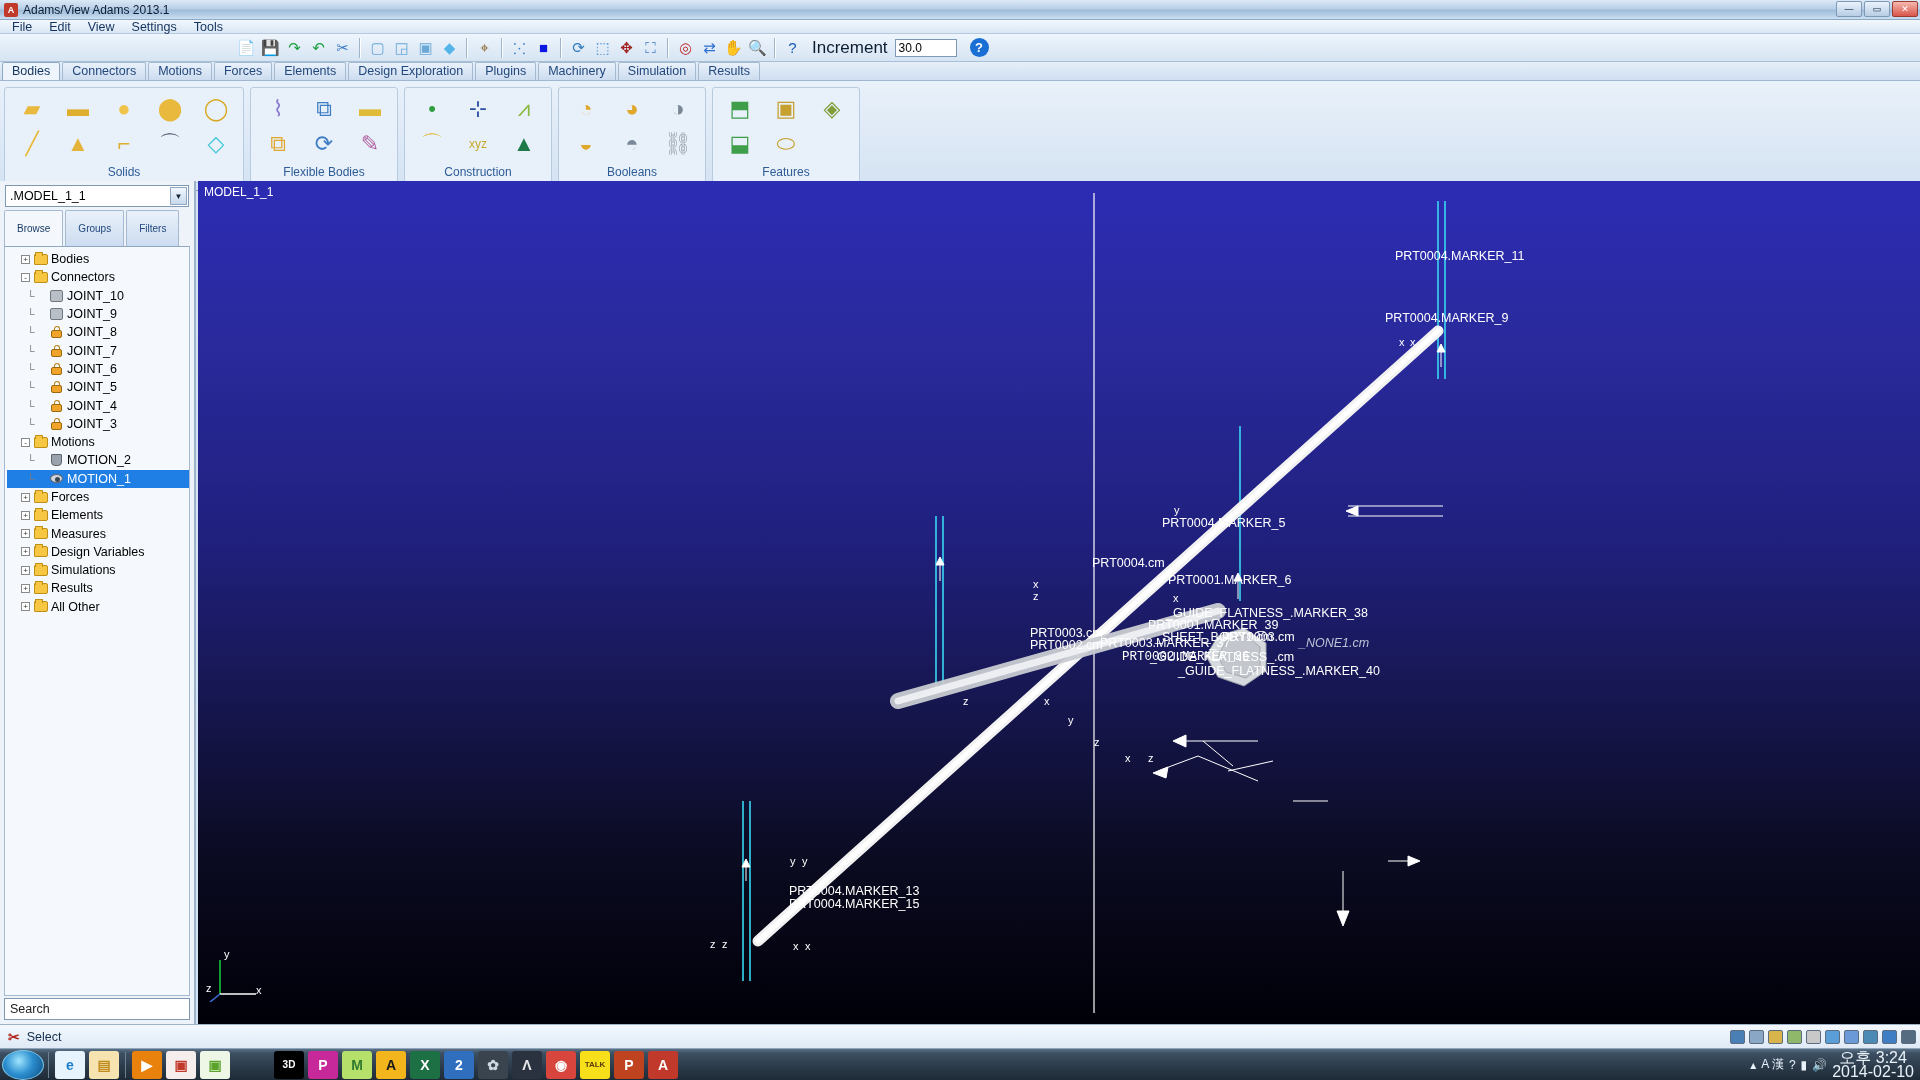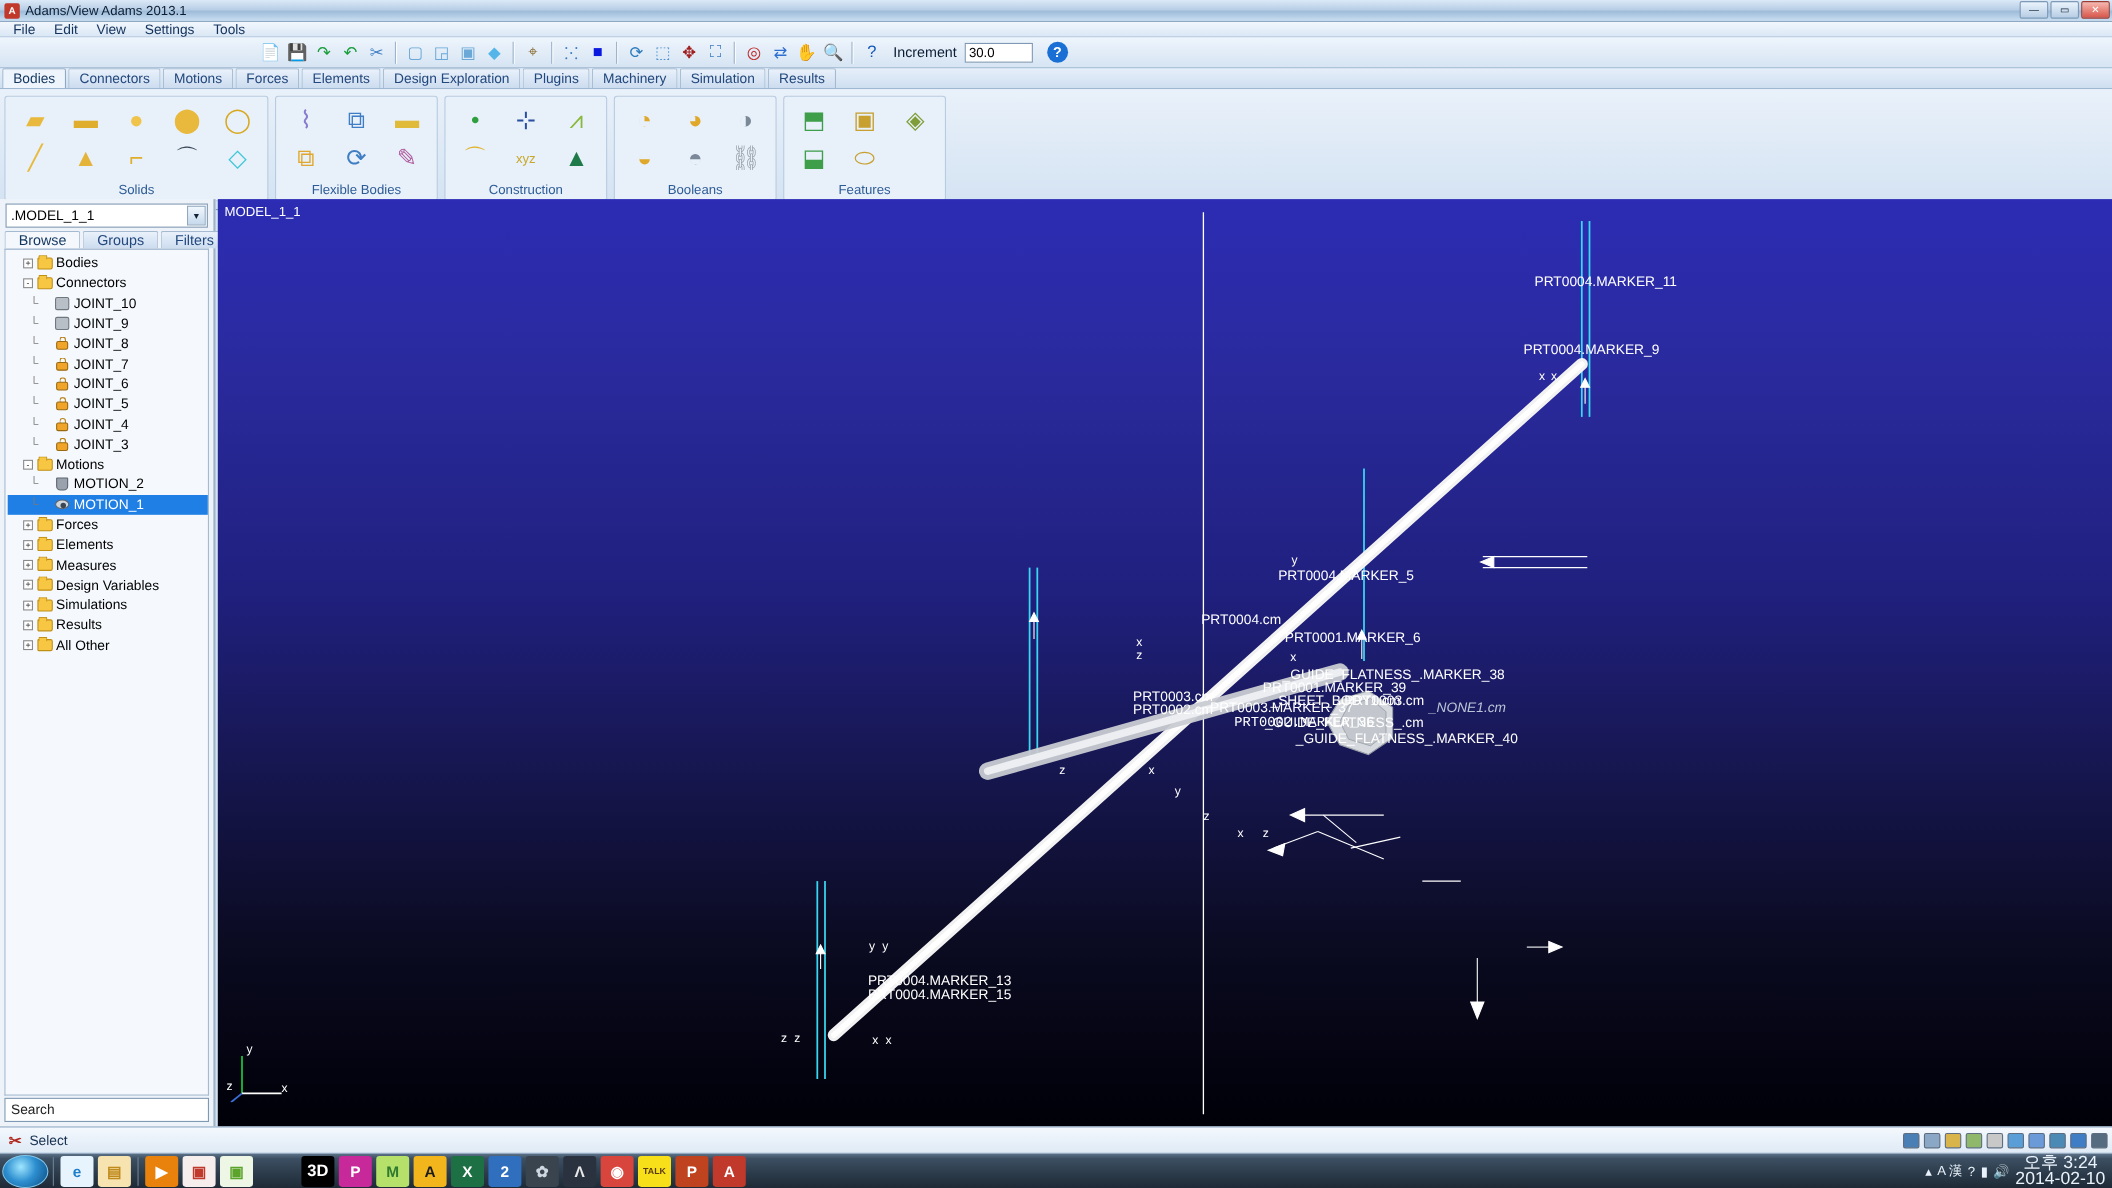--- a/index.html
+++ b/index.html
@@ -39,21 +39,21 @@
   #menubar .mi { padding:2px 8px; color:#13325c; font-size:12.5px; }
 
   
   #toolbar {
     height:28px; background:linear-gradient(to bottom,#eef5fc,#d6e4f3);
     display:flex; align-items:center; border-bottom:1px solid #a9bfd6;
     padding-left:236px; gap:3px; position:relative;
   }
   .tbtn { width:21px; height:21px; display:flex; align-items:center; justify-content:center; }
   .tbar-sep { width:2px; height:20px; border-left:1px solid #9fb4ca; border-right:1px solid #fbfdff; margin:0 3px; }
-  #incr-label { margin-left:6px; font-size:13px; color:#0b1d33; }
+  #incr-label { margin-left:6px; font-size:17px; color:#0b1d33; }
   #incr-box {
     margin-left:4px; width:62px; height:18px; background:#fff;
     border:1px solid #7f98b3; font-size:12px; color:#000;
     display:flex; align-items:center; padding-left:3px;
   }
 
   
   #ribbon-tabs {
     height:19px; background:linear-gradient(to bottom,#e6eff9,#cfdff1);
     display:flex; align-items:flex-end; padding-left:2px; gap:2px;
@@ -96,21 +96,21 @@
     border:1px solid #7f98b3; display:flex; align-items:center;
     font-size:12.5px; color:#000; padding-left:4px; position:relative;
   }
   #model-combo .arrow {
     position:absolute; right:1px; top:1px; width:17px; height:18px;
     background:linear-gradient(to bottom,#f1f7fd,#c6d9ec); border:1px solid #91a8c0;
     display:flex; align-items:center; justify-content:center; font-size:8px; color:#123;
   }
   #browse-tabs { display:flex; padding-left:4px; gap:2px; }
   .btab {
-    padding:0 12px; font-size:13px; color:#23487d;
+    padding:12px 12px; font-size:10px; color:#23487d;
     background:linear-gradient(to bottom,#e9f1fb,#ccdcef);
     border:1px solid #a5bad0; border-bottom:none; border-radius:2px 2px 0 0;
   }
   .btab.active { background:#f4f8fd; color:#12355f; }
   #tree {
     flex:1; margin:0 4px 2px 4px; background:#f5f9fd;
     border:1px solid #a5bad0; border-top:1px solid #8fa9c4;
     overflow:hidden; padding:3px 0 0 2px;
   }
   .tnode { display:flex; align-items:center; height:18.3px; font-size:12.5px; color:#000; white-space:nowrap; }
@@ -660,21 +660,21 @@
 <div id="taskbar">
   <div id="start"></div>
   <div class="tb-sep"></div>
   <div id="tb-items" style="display:flex;align-items:center;">
       <div class="tb-ico" style="background: rgb(232, 244, 253); color: rgb(29, 127, 201);">e</div>
       <div class="tb-ico" style="background: rgb(247, 227, 176); color: rgb(192, 138, 28);">▤</div>
       <div class="tb-sep"></div>
       <div class="tb-ico" style="background: rgb(232, 130, 12); color: rgb(255, 255, 255);">▶</div>
       <div class="tb-ico" style="background: rgb(246, 237, 237); color: rgb(192, 57, 43);">▣</div>
       <div class="tb-ico" style="background: rgb(238, 247, 230); color: rgb(91, 163, 43);">▣</div>
-      <div class="tb-ico" style="background: rgb(0, 0, 0); color: rgb(255, 255, 255); font-size: 15px; margin-left: 42px;">3D</div>
+      <div class="tb-ico" style="background: rgb(0, 0, 0); color: rgb(255, 255, 255); font-size: 10px; margin-left: 42px;">3D</div>
       <div class="tb-ico" style="background: rgb(199, 40, 154); color: rgb(255, 255, 255);">P</div>
       <div class="tb-ico" style="background: rgb(181, 224, 106); color: rgb(47, 122, 47);">M</div>
       <div class="tb-ico" style="background: rgb(242, 182, 28); color: rgb(26, 26, 26);">A</div>
       <div class="tb-ico" style="background: rgb(29, 112, 68); color: rgb(255, 255, 255);">X</div>
       <div class="tb-ico" style="background: rgb(47, 111, 189); color: rgb(255, 255, 255);">2</div>
       <div class="tb-ico" style="background: rgb(57, 68, 79); color: rgb(207, 216, 226);">✿</div>
       <div class="tb-ico" style="background: rgb(42, 50, 64); color: rgb(232, 232, 232);">Λ</div>
       <div class="tb-ico" style="background: rgb(216, 69, 60); color: rgb(255, 255, 255);">◉</div>
       <div class="tb-ico" style="background: rgb(247, 224, 25); color: rgb(90, 58, 16); font-size: 8px;">TALK</div>
       <div class="tb-ico" style="background: rgb(192, 67, 31); color: rgb(255, 255, 255);">P</div>

